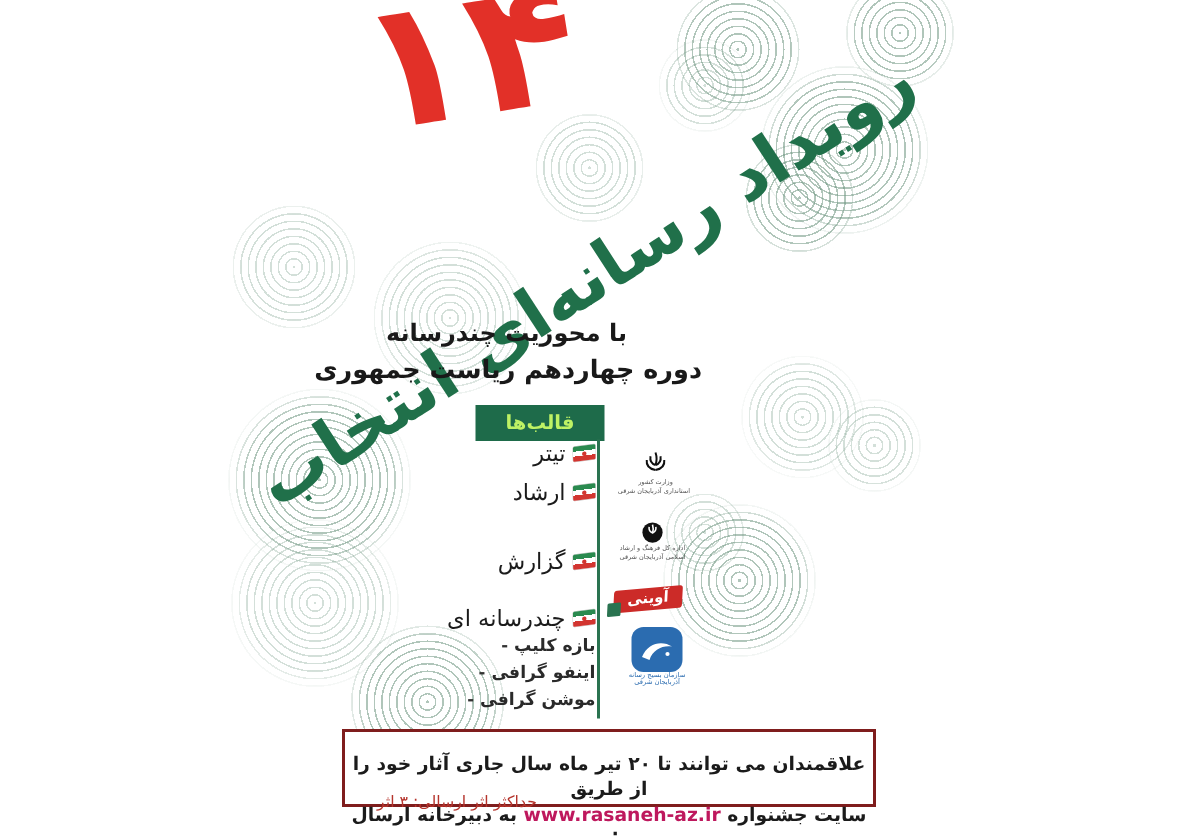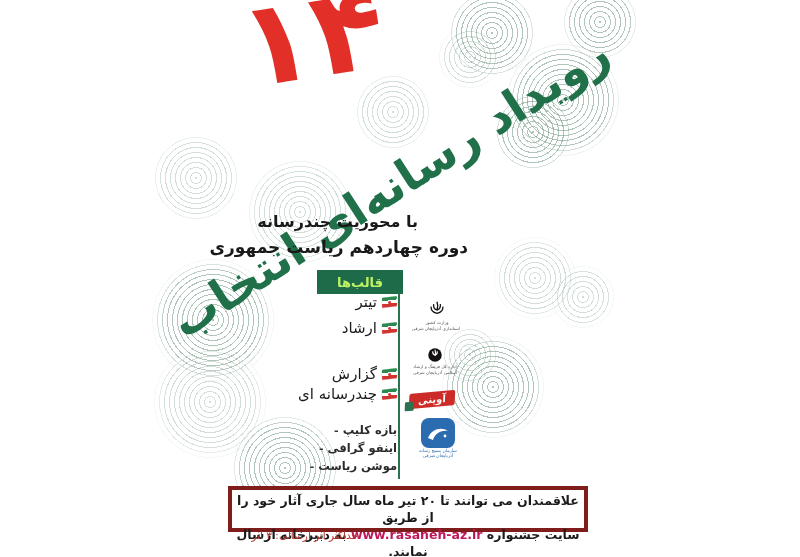--- a/index.html
+++ b/index.html
@@ -61,22 +61,22 @@
   .avini-chip{position:absolute;left:-4px;bottom:-2px;width:9px;height:9px;background:#2a7350;border-radius:1px;}
   .bluebox{
     width:34px;height:30px;background:#2b6cb0;border-radius:8px;margin:0 auto;
     display:flex;align-items:center;justify-content:center;
   }
   .cap-blue{font-size:4.5px;color:#2b6cb0;line-height:1.2;white-space:nowrap;}
   
   .daterange{position:absolute;right:217px;top:452px;z-index:3;font-size:16.5px;font-weight:bold;color:#cf332d;white-space:nowrap;}
   .subbox{
     position:absolute;left:228px;top:486px;width:352px;height:36px;z-index:3;
-    background:#fff;border:4px solid #7f1d1d;text-align:center;
-    font-size:12.5px;font-weight:bold;color:#1b1b1b;line-height:17px;padding-top:2px;
+    background:#fff;border:2px solid #7f1d1d;text-align:center;
+    font-size:12.5px;font-weight:bold;color:#1b1b1b;line-height:17px;padding-top:12px;
   }
   .subbox .url{color:#be185d;direction:ltr;unicode-bidi:embed;}
   .maxworks{position:absolute;right:442px;top:529px;z-index:3;font-size:10.5px;font-weight:normal;color:#b5342c;white-space:nowrap;}
 </style>
 </head>
 <body>
 
 <div id="stage">
 
   <div class="fp" style="left:447px;top:-12px;width:90px;height:90px;"></div>
@@ -110,36 +110,36 @@
     <span class="lbl">تیتر</span>
   </div>
   <div class="frow" dir="rtl" style="top:319px;">
     <span class="flag"></span>
     <span class="lbl">ارشاد</span>
   </div>
   <div class="frow" dir="rtl" style="top:348px;margin-top:17px;">
     <span class="flag"></span>
     <span class="lbl">گزارش</span>
   </div>
-  <div class="frow" dir="rtl" style="top:385px;">
+  <div class="frow" dir="rtl" style="top:403px;">
     <span class="flag"></span>
     <span class="lbl">چندرسانه ای</span>
   </div>
 
   <div class="srow" style="top:423px;">
     <span class="dash">-</span>
     <span class="slbl" dir="rtl">بازه کلیپ</span>
   </div>
   <div class="srow" style="top:441px;">
     <span class="dash">-</span>
     <span class="slbl" dir="rtl">اینفو گرافی</span>
   </div>
   <div class="srow" style="top:459px;">
     <span class="dash">-</span>
-    <span class="slbl" dir="rtl">موشن ریاست</span>
+    <span class="slbl" dir="rtl">موشن گرافی</span>
   </div>
 
   <div class="logo" style="left:413px;top:300px;width:48px;">
     <svg class="emblem" width="20" height="20" viewBox="0 0 24 24">
       <g stroke="#111" stroke-width="1.6" fill="none">
         <path d="M12 2c1.2 3.5 1.2 6.5 0 10"></path>
         <path d="M8 5c-.5 3 .5 6 4 7"></path>
         <path d="M16 5c.5 3-.5 6-4 7"></path>
         <path d="M5 8c-.5 4 2 7 7 8"></path>
         <path d="M19 8c.5 4-2 7-7 8"></path>

